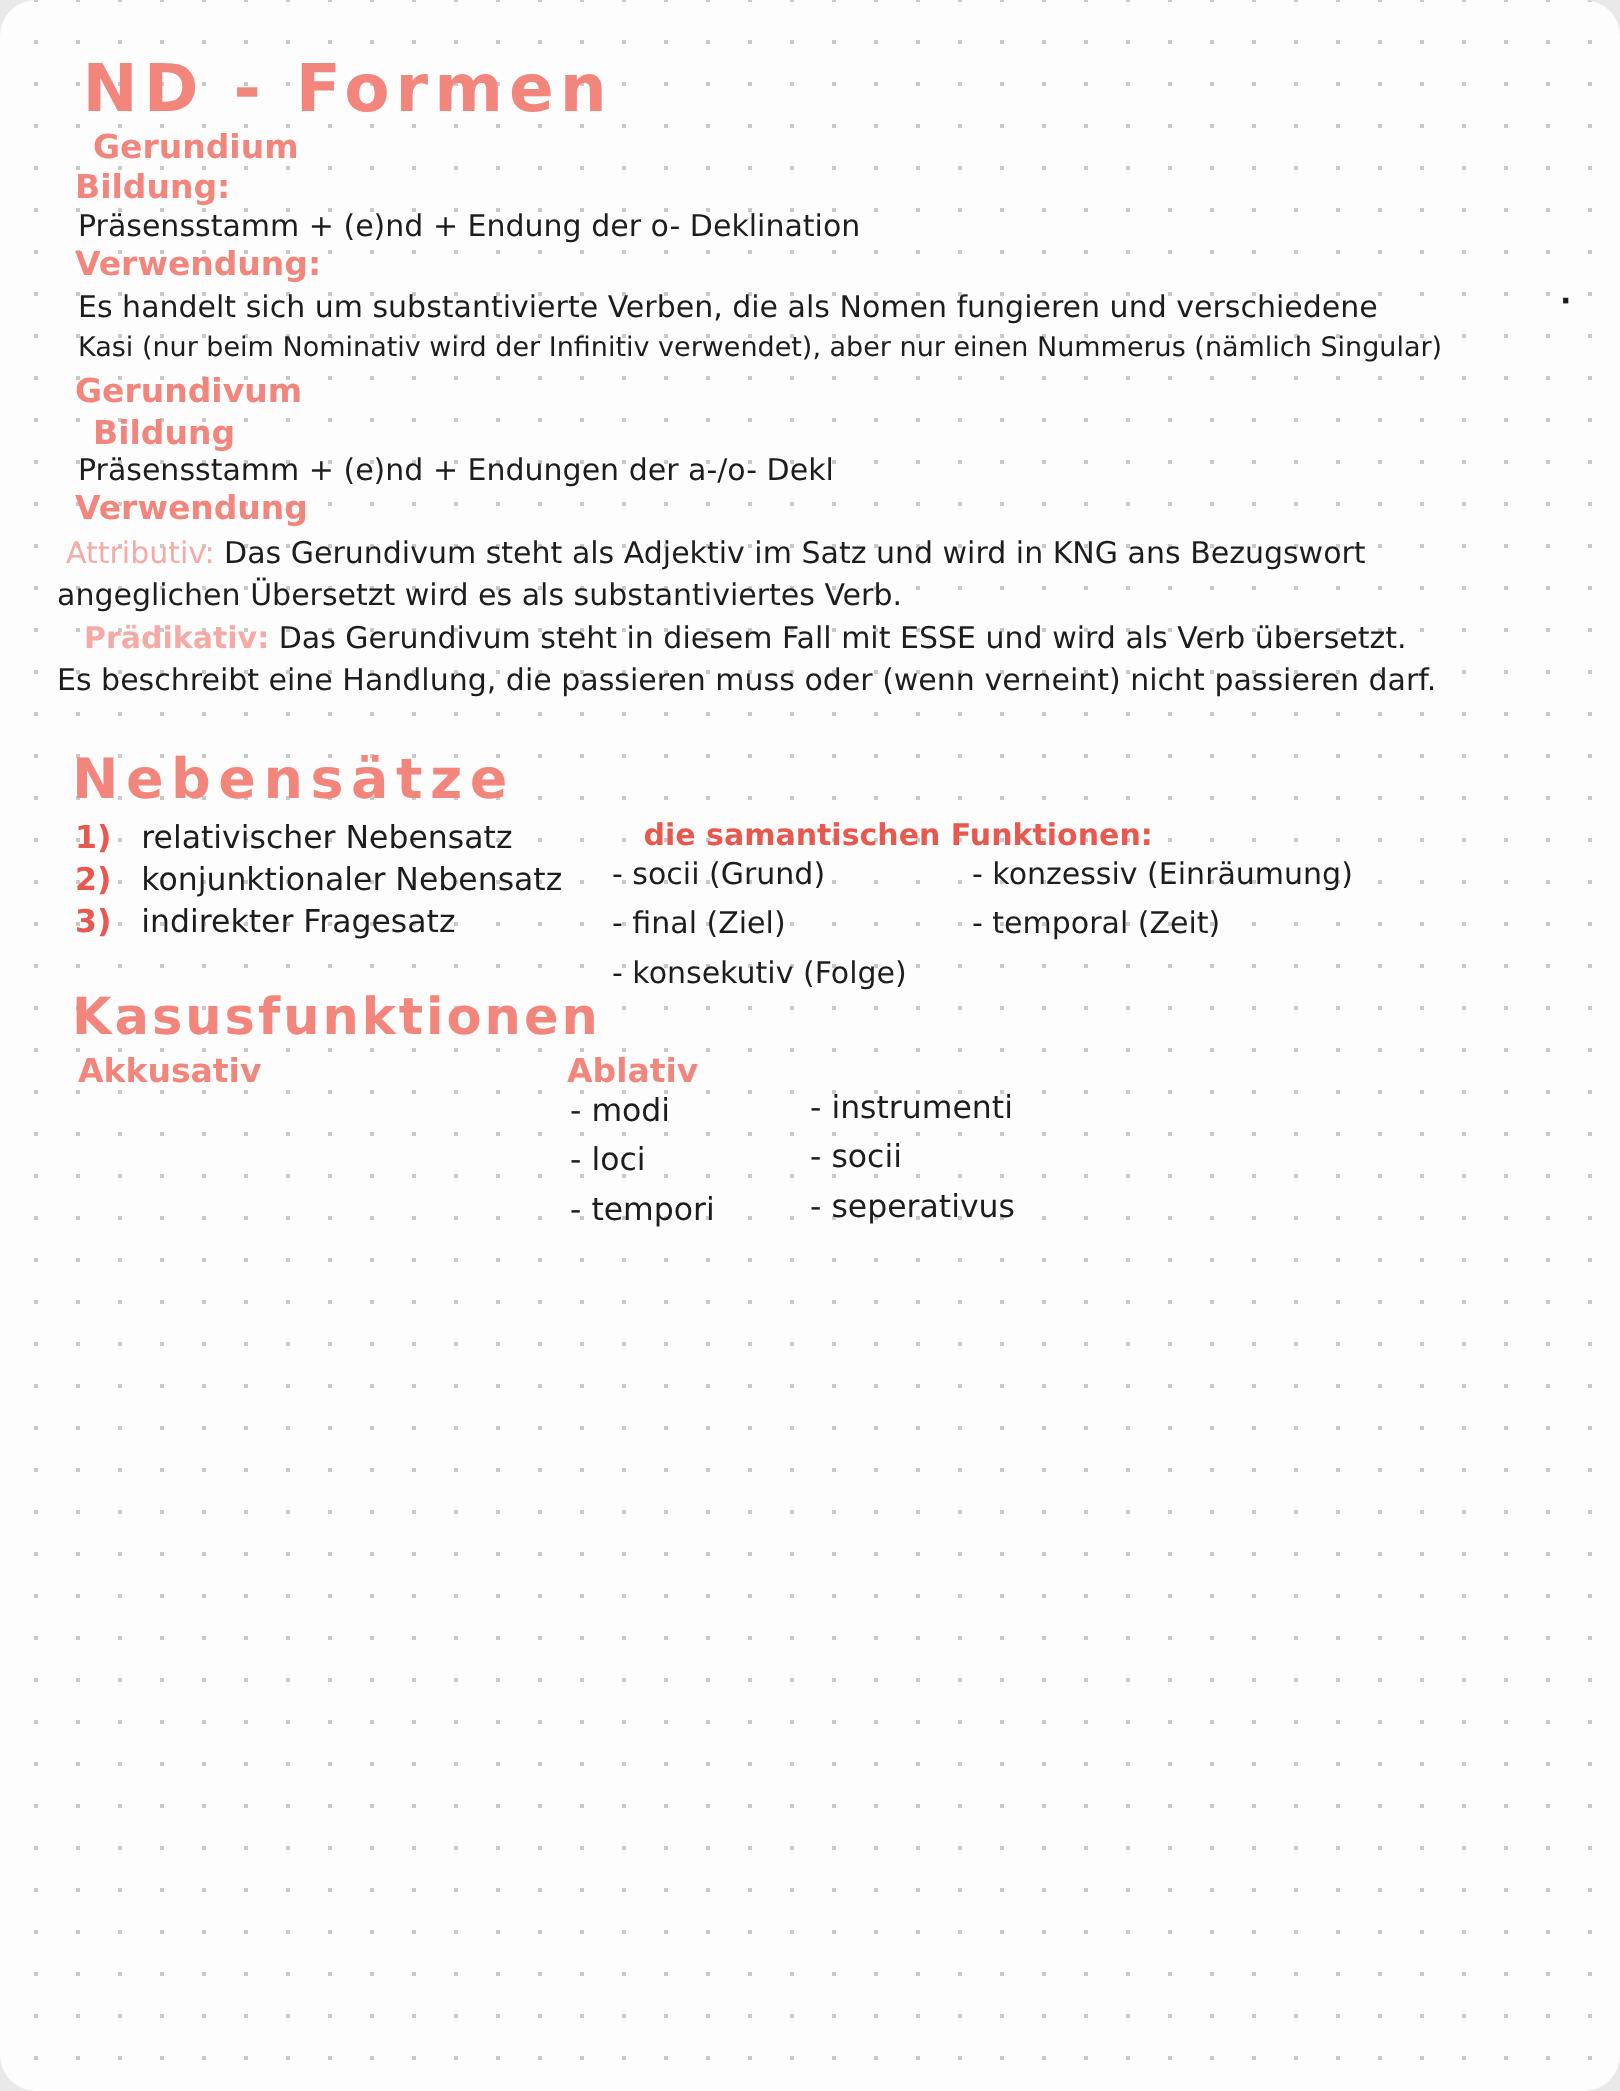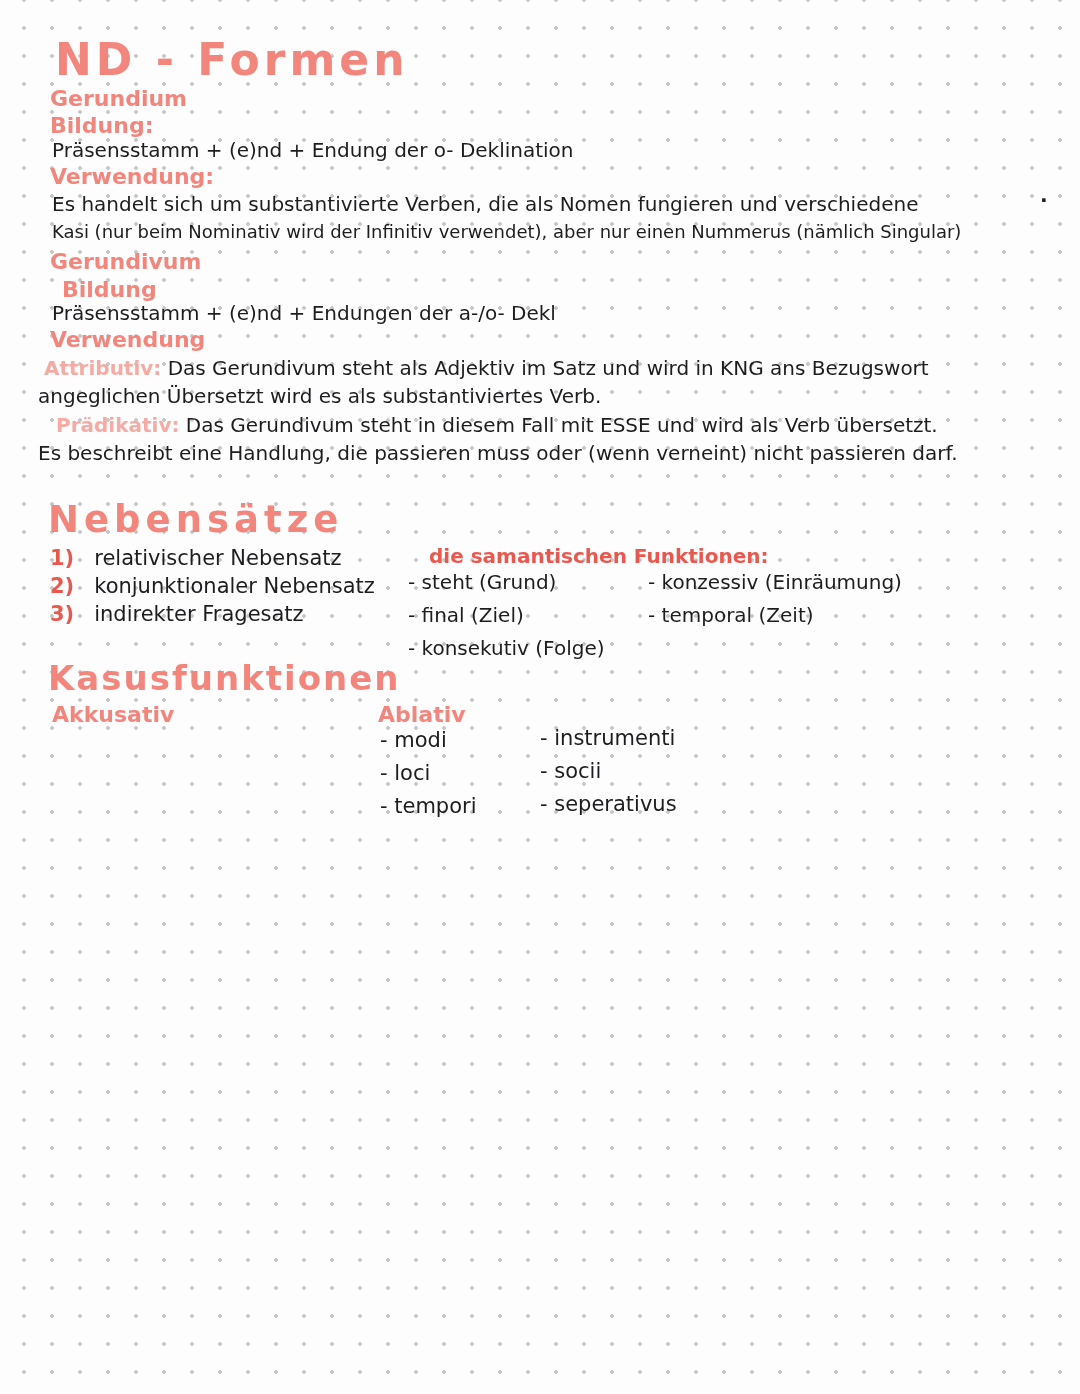--- a/index.html
+++ b/index.html
@@ -7,20 +7,21 @@
     position:relative;
     width:1080px;height:1394px;
     margin:0 auto;
     background-color:#fdfdfd;
     background-image:radial-gradient(circle,#c9c9c9 1.6px,transparent 1.7px);
     background-size:28px 28px;
     background-position:10px 14px;
     font-family:"DejaVu Sans",sans-serif;
     color:#1d1d1f;
     overflow:hidden;
+    border-radius:24px;
   }
   .abs{position:absolute;white-space:nowrap;}
   .salmon{color:#F2867D;}
   .lightpink{color:#F5ABA5;}
   .rednum{color:#E8584F;}
   .ink{color:#1d1d1f;}
 
   .h1{font-size:44px;font-weight:bold;letter-spacing:4px;color:#F2867D;}
   .h2{font-size:37px;font-weight:bold;letter-spacing:5px;color:#F2867D;}
   .h2b{font-size:34px;font-weight:bold;letter-spacing:2px;color:#F2867D;text-align:right;}
@@ -34,35 +35,35 @@
   .doodle{font-size:24px;font-weight:600;letter-spacing:1px;}
   .stray{font-size:20px;font-weight:bold;}
 </style>
 </head>
 <body>
 
 <div class="page">
 
   <div class="abs h1" style="left:55px;top:34px;">ND - Formen</div>
 
-  <div class="abs sublabel" style="left:50px;top:86px;text-align:right;">Gerundium</div>
+  <div class="abs sublabel" style="left:62px;top:86px;text-align:right;">Gerundium</div>
   <div class="abs sublabel" style="left:50px;top:113px;">Bildung:</div>
   <div class="abs body-line" style="left:52px;top:138px;">Präsensstamm + (e)nd + Endung der o- Deklination</div>
   <div class="abs sublabel" style="left:50px;top:164px;">Verwendung:</div>
   <div class="abs body-line" style="left:52px;top:192px;">Es handelt sich um substantivierte Verben, die als Nomen fungieren und verschiedene</div>
   <div class="abs stray" style="left:1040px;top:188px;">·</div>
   <div class="abs small-line" style="left:52px;top:221px;">Kasi (nur beim Nominativ wird der Infinitiv verwendet), aber nur einen Nummerus (nämlich Singular)</div>
 
   <div class="abs sublabel" style="left:50px;top:249px;">Gerundivum</div>
   <div class="abs sublabel" style="left:62px;top:277px;text-align:right;">Bildung</div>
   <div class="abs body-line" style="left:52px;top:301px;">Präsensstamm + (e)nd + Endungen der a-/o- Dekl</div>
   <div class="abs sublabel" style="left:50px;top:327px;">Verwendung</div>
 
   <div class="abs body-line" style="left:44px;top:356px;">
-    <span class="lightpink" style="font-weight:700;">Attributiv:</span>
+    <span class="lightpink" style="font-weight:400;">Attributiv:</span>
     <span class="ink">Das Gerundivum steht als Adjektiv im Satz und wird in KNG ans Bezugswort</span>
   </div>
   <div class="abs body-line" style="left:38px;top:384px;">angeglichen Übersetzt wird es als substantiviertes Verb.</div>
 
   <div class="abs body-line" style="left:56px;top:413px;">
     <span class="lightpink" style="font-weight:600;">Prädikativ:</span>
     <span class="ink">Das Gerundivum steht in diesem Fall mit ESSE und wird als Verb übersetzt.</span>
   </div>
   <div class="abs body-line" style="left:38px;top:441px;">Es beschreibt eine Handlung, die passieren muss oder (wenn verneint) nicht passieren darf.</div>
 
@@ -76,21 +77,21 @@
     <span class="rednum" style="font-weight:600;">2)</span>
     <span>konjunktionaler Nebensatz</span>
   </div>
   <div class="abs list-row" style="left:50px;top:602px;">
     <span class="rednum" style="font-weight:600;">3)</span>
     <span>indirekter Fragesatz</span>
   </div>
 
   <div class="abs fn-label" style="left:405px;top:544px;">die samantischen Funktionen:</div>
   <div class="abs" style="left:408px;top:570px;">
-    <div class="fn-line">- steht (Grund)</div>
+    <div class="fn-line">- socii (Grund)</div>
     <div class="fn-line">- final (Ziel)</div>
     <div class="fn-line">- konsekutiv (Folge)</div>
   </div>
   <div class="abs" style="left:648px;top:570px;">
     <div class="fn-line">- konzessiv (Einräumung)</div>
     <div class="fn-line">- temporal (Zeit)</div>
   </div>
 
   <div class="abs h2b" style="left:48px;top:658px;">Kasusfunktionen</div>
 

